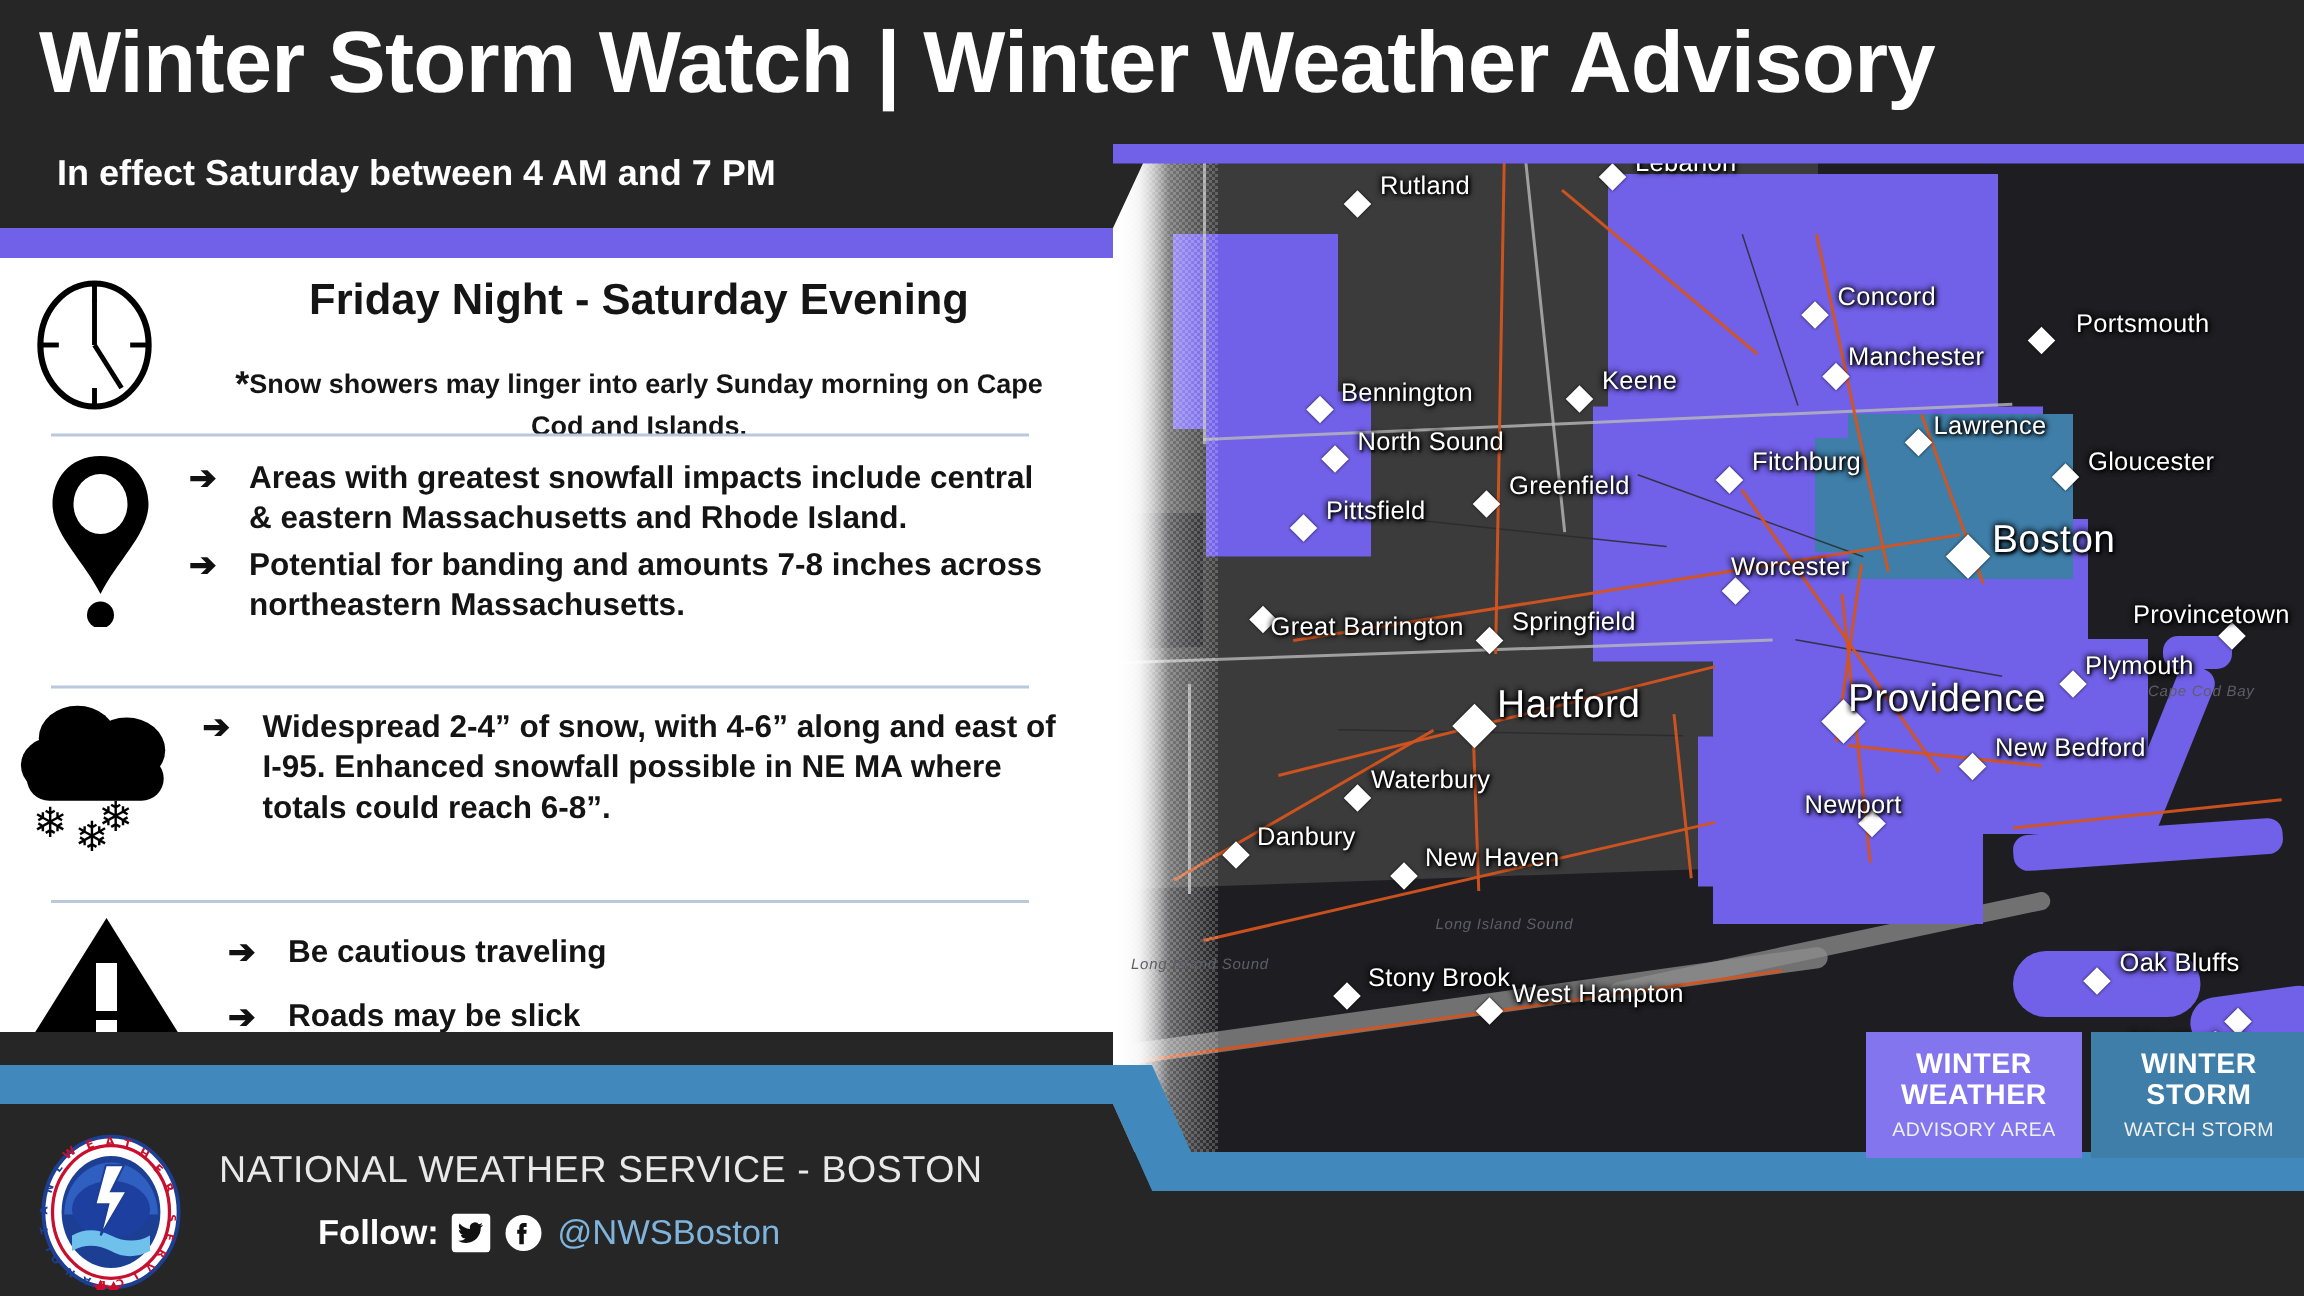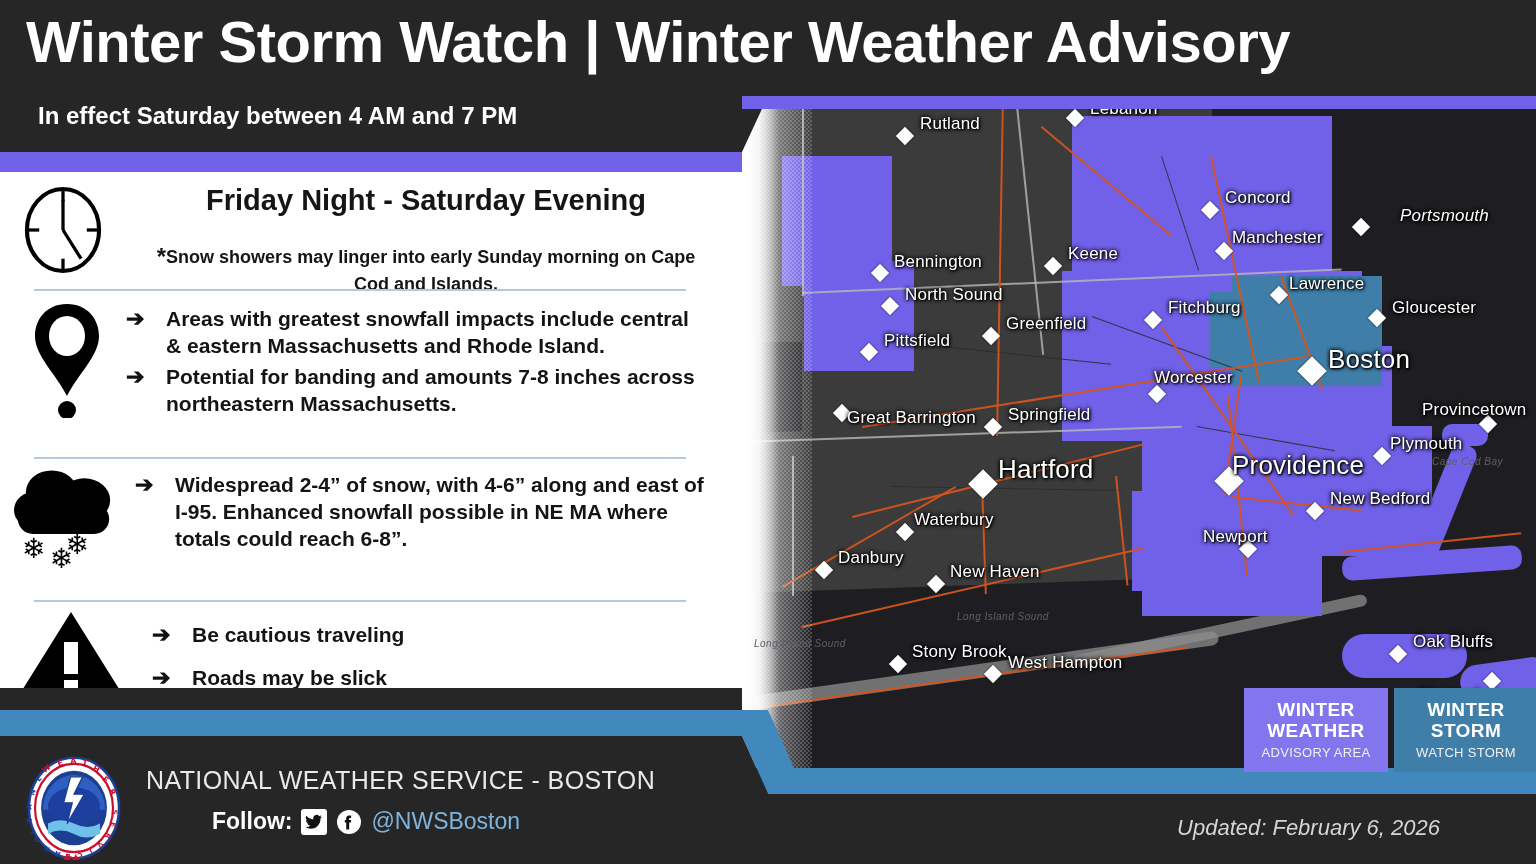--- a/index.html
+++ b/index.html
@@ -160,21 +160,21 @@
           <div class="dot"></div>
         </div>
         <div class="clabel" style="left: 348px; top: 3px;">Lebanon</div>
         <div class="city" style="left: 468px; top: 114px;">
           <div class="dot"></div>
         </div>
         <div class="clabel" style="left: 483px; top: 92px;">Concord</div>
         <div class="city" style="left: 619px; top: 131px;">
           <div class="dot"></div>
         </div>
-        <div class="clabel" style="left: 658px; top: 110px; font-style: italic;">Portsmouth</div>
+        <div class="clabel" style="left: 642px; top: 110px;">Portsmouth</div>
         <div class="city" style="left: 482px; top: 155px;">
           <div class="dot"></div>
         </div>
         <div class="clabel" style="left: 490px; top: 132px;">Manchester</div>
         <div class="city" style="left: 138px; top: 177px;">
           <div class="dot"></div>
         </div>
         <div class="clabel" style="left: 152px; top: 156px;">Bennington</div>
         <div class="city" style="left: 311px; top: 170px;">
           <div class="dot"></div>
@@ -432,14 +432,13 @@
     <svg width="26" height="26" viewBox="0 0 26 26">
       <rect width="26" height="26" rx="3" fill="#fff"></rect>
       <path d="M21 7.6c-.6.3-1.3.5-2 .6.7-.4 1.2-1.1 1.5-1.9-.7.4-1.4.7-2.2.9a3.4 3.4 0 0 0-5.9 3.1A9.7 9.7 0 0 1 5.4 6.7a3.4 3.4 0 0 0 1 4.6c-.5 0-1.1-.2-1.5-.4 0 1.7 1.2 3.1 2.7 3.4-.4.1-.9.1-1.4 0a3.4 3.4 0 0 0 3.2 2.4 6.9 6.9 0 0 1-5 1.4 9.6 9.6 0 0 0 5.3 1.6c6.3 0 9.8-5.3 9.8-9.8v-.5c.7-.5 1.2-1.1 1.5-1.8z" fill="#111"></path>
     </svg>
     <svg width="26" height="26" viewBox="0 0 26 26">
       <circle cx="13" cy="13" r="12" fill="#fff"></circle>
       <path d="M15.2 13.5h-2v7h-3v-7H8.8v-2.6h1.4V9.4c0-1.9 1.1-3 2.9-3h2v2.6h-1.3c-.6 0-.7.3-.7.8v1.1h2l-.2 2.6z" fill="#111"></path>
     </svg>
     <span class="handle">@NWSBoston</span>
   </div>
-  <div class="updated">Updated: February 6, 2026</div>
 </div>
 
 </body></html>

